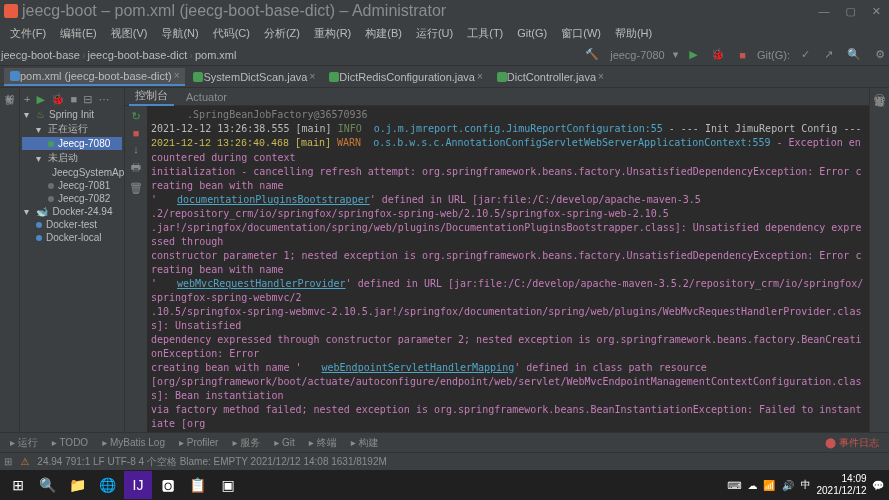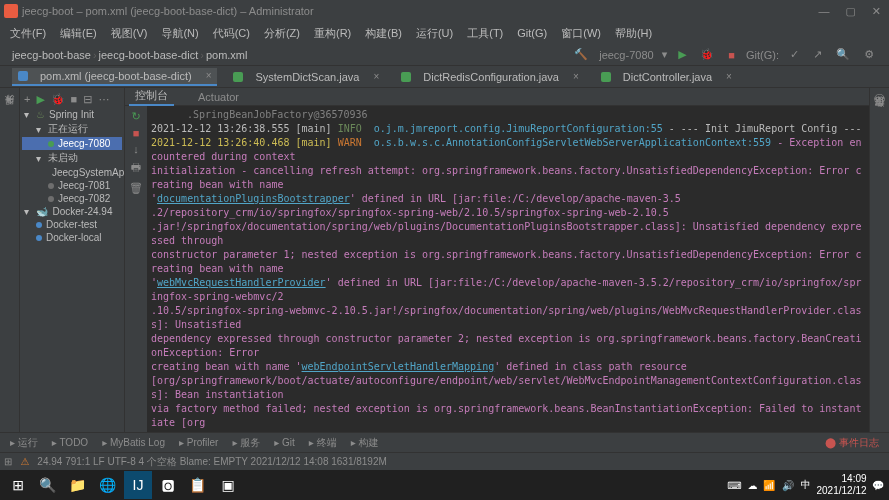--- a/index.html
+++ b/index.html
@@ -1,67 +1,67 @@
 <!DOCTYPE html>
 <html><head>
 <meta charset="utf-8">
 <style>
 * { margin: 0; padding: 0; box-sizing: border-box; }
 body { width: 889px; height: 500px; background: #2b2b2b; font-family: "Microsoft YaHei", sans-serif; font-size: 11px; color: #bbbbbb; overflow: hidden; display: flex; flex-direction: column; }
 .titlebar { height: 22px; background: #3c3f41; display: flex; align-items: center; justify-content: space-between; padding: 0 4px; }
 .title-left { display: flex; align-items: center; gap: 4px; }
 .app-icon { width: 14px; height: 14px; background: #e85c41; border-radius: 2px; }
-.title-text { color: #8c8c8c; font-size: 11px; }
+.title-text { color: #8c8c8c; font-size: 16px; }
 .win-controls { display: flex; gap: 8px; color: #8c8c8c; }
 .win-btn { cursor: pointer; padding: 0 4px; }
 .menubar { height: 22px; background: #3c3f41; display: flex; align-items: center; padding: 0 4px; gap: 2px; }
 .menu-item { padding: 2px 6px; color: #bbbbbb; cursor: pointer; font-size: 11px; }
-.toolbar { height: 22px; background: #3c3f41; display: flex; align-items: center; padding: 0 12px; border-bottom: 1px solid #323232; }
+.toolbar { height: 22px; background: #3c3f41; display: flex; align-items: center; padding: 0 1px; border-bottom: 1px solid #323232; }
 .breadcrumb { color: #bbbbbb; font-size: 11px; }
 .breadcrumb-sep { color: #5e5e5e; margin: 0 2px; }
 .toolbar-right { margin-left: auto; display: flex; align-items: center; gap: 8px; color: #8c8c8c; }
 .toolbar-icon { cursor: pointer; padding: 0 3px; }
 .tab-bar { height: 22px; background: #3c3f41; display: flex; align-items: center; padding: 0 4px; gap: 2px; border-bottom: 1px solid #323232; }
-.tab { padding: 2px 6px; display: flex; align-items: center; gap: 12px; cursor: pointer; font-size: 11px; margin-left: 8px; }
+.tab { padding: 2px 6px; display: flex; align-items: center; gap: 0; cursor: pointer; font-size: 11px; }
 .tab.active { background: #4e5254; border-bottom: 2px solid #4a88c7; }
 .tab-icon { width: 10px; height: 10px; border-radius: 2px; }
 .tab .close { color: #8c8c8c; font-size: 10px; margin-left: 2px; }
 .content { flex: 1; display: flex; min-height: 0; }
 .left-rail { width: 20px; background: #3c3f41; display: flex; flex-direction: column; align-items: center; gap: 8px; padding-top: 4px; border-right: 1px solid #323232; }
 .rail-label { writing-mode: vertical-rl; font-size: 10px; color: #8c8c8c; transform: rotate(180deg); cursor: pointer; }
 .rail-icon { font-size: 11px; color: #8c8c8c; cursor: pointer; }
 .sidebar { width: 105px; background: #3c3f41; border-right: 1px solid #323232; padding: 2px; font-size: 11px; overflow: hidden; }
 .sidebar-header { height: 18px; display: flex; align-items: center; gap: 6px; padding: 0 2px; color: #8c8c8c; }
 .sidebar-header span { cursor: pointer; font-size: 11px; }
 .tree-item { padding: 1px 2px; display: flex; align-items: center; gap: 4px; cursor: pointer; font-size: 10px; }
 .tree-item.selected { background: #4b6eaf; color: #fff; }
 .tree-indent-1 { padding-left: 14px; }
 .tree-indent-2 { padding-left: 26px; }
 .tree-icon { width: 8px; display: inline-block; }
 .tree-dot { width: 6px; height: 6px; border-radius: 50%; display: inline-block; }
 .dot-green { background: #499c54; }
 .dot-gray { background: #6e6e6e; }
 .dot-blue { background: #4a88c7; }
 .console { flex: 1; display: flex; flex-direction: column; min-width: 0; background: #2b2b2b; }
-.console-header { height: 18px; background: #3c3f41; display: flex; align-items: center; padding: 0 4px; gap: 18px; font-size: 11px; border-bottom: 1px solid #323232; }
+.console-header { height: 18px; background: #3c3f41; display: flex; align-items: center; padding: 0 4px; gap: 6px; font-size: 11px; border-bottom: 1px solid #323232; }
 .console-tab { padding: 1px 6px; cursor: pointer; color: #8c8c8c; }
 .console-tab.active { color: #bbbbbb; border-bottom: 2px solid #4a88c7; }
 .console-body { flex: 1; display: flex; min-height: 0; }
 .console-gutter { width: 22px; background: #3c3f41; display: flex; flex-direction: column; align-items: center; gap: 4px; padding-top: 4px; }
 .gutter-icon { font-size: 11px; color: #8c8c8c; cursor: pointer; }
 .log { flex: 1; overflow: hidden; padding: 2px 4px; font-family: Consolas, monospace; font-size: 10px; line-height: 14px; white-space: pre-wrap; word-break: break-all; }
 .log-line { display: block; }
 .log-gray { color: #808080; margin-left: 36px; }
 .log-white { color: #bbbbbb; }
 .log-info { color: #6a8759; }
 .log-warn { color: #cc7832; }
 .log-class { color: #51a5c7; }
 .log-purple { color: #c57cba; }
-.log-link { color: #51a5c7; text-decoration: underline; cursor: pointer; }
-.log-yellow { color: #cdbc54; }
+.log-link { color: #51a5c7; text-decoration: underline; cursor: pointer; margin-left: 20px; }
+.log-yellow { color: #cdbc54; font-family: Liberation Mono, monospace; }
 .right-rail { width: 20px; background: #3c3f41; display: flex; flex-direction: column; align-items: center; gap: 8px; padding-top: 4px; border-left: 1px solid #323232; }
 .statusbar { height: 18px; background: #3c3f41; display: flex; align-items: center; padding: 0 4px; font-size: 10px; color: #8c8c8c; border-top: 1px solid #323232; }
 .status-icons { display: flex; gap: 8px; margin-right: 8px; }
 .status-icons span { cursor: pointer; }
 .status-msg { flex: 1; }
 .status-right { display: flex; gap: 8px; align-items: center; }
 .bottom-tabs { height: 20px; background: #3c3f41; display: flex; align-items: center; padding: 0 4px; gap: 2px; font-size: 10px; border-top: 1px solid #323232; }
 .bottom-tab { padding: 10px 6px; cursor: pointer; color: #8c8c8c; display: flex; align-items: center; gap: 3px; }
 .event-badge { margin-left: auto; padding: 1px 6px; cursor: pointer; color: #c75450; }
 .taskbar { height: 30px; background: #202020; display: flex; align-items: center; padding: 0 4px; gap: 2px; }
@@ -240,21 +240,21 @@
     <span style="color:#cc7832">⚠</span>
   </div>
   <div class="status-right">24.94   791:1   LF   UTF-8   4 个空格   Blame: EMPTY 2021/12/12 14:08   1631/8192M</div>
 </div>
 
 <div class="taskbar">
   <span class="task-icon">⊞</span>
   <span class="task-icon">🔍</span>
   <span class="task-icon">📁</span>
   <span class="task-icon">🌐</span>
-  <span class="task-icon" style="background:#0c4a6e">IJ</span>
+  <span class="task-icon" style="background:#4c1d95">IJ</span>
   <span class="task-icon">🅾</span>
   <span class="task-icon">📋</span>
   <span class="task-icon">▣</span>
   <div class="task-right">
     <span>⌨</span>
     <span>☁</span>
     <span>📶</span>
     <span>🔊</span>
     <span>中</span>
     <div class="clock">

